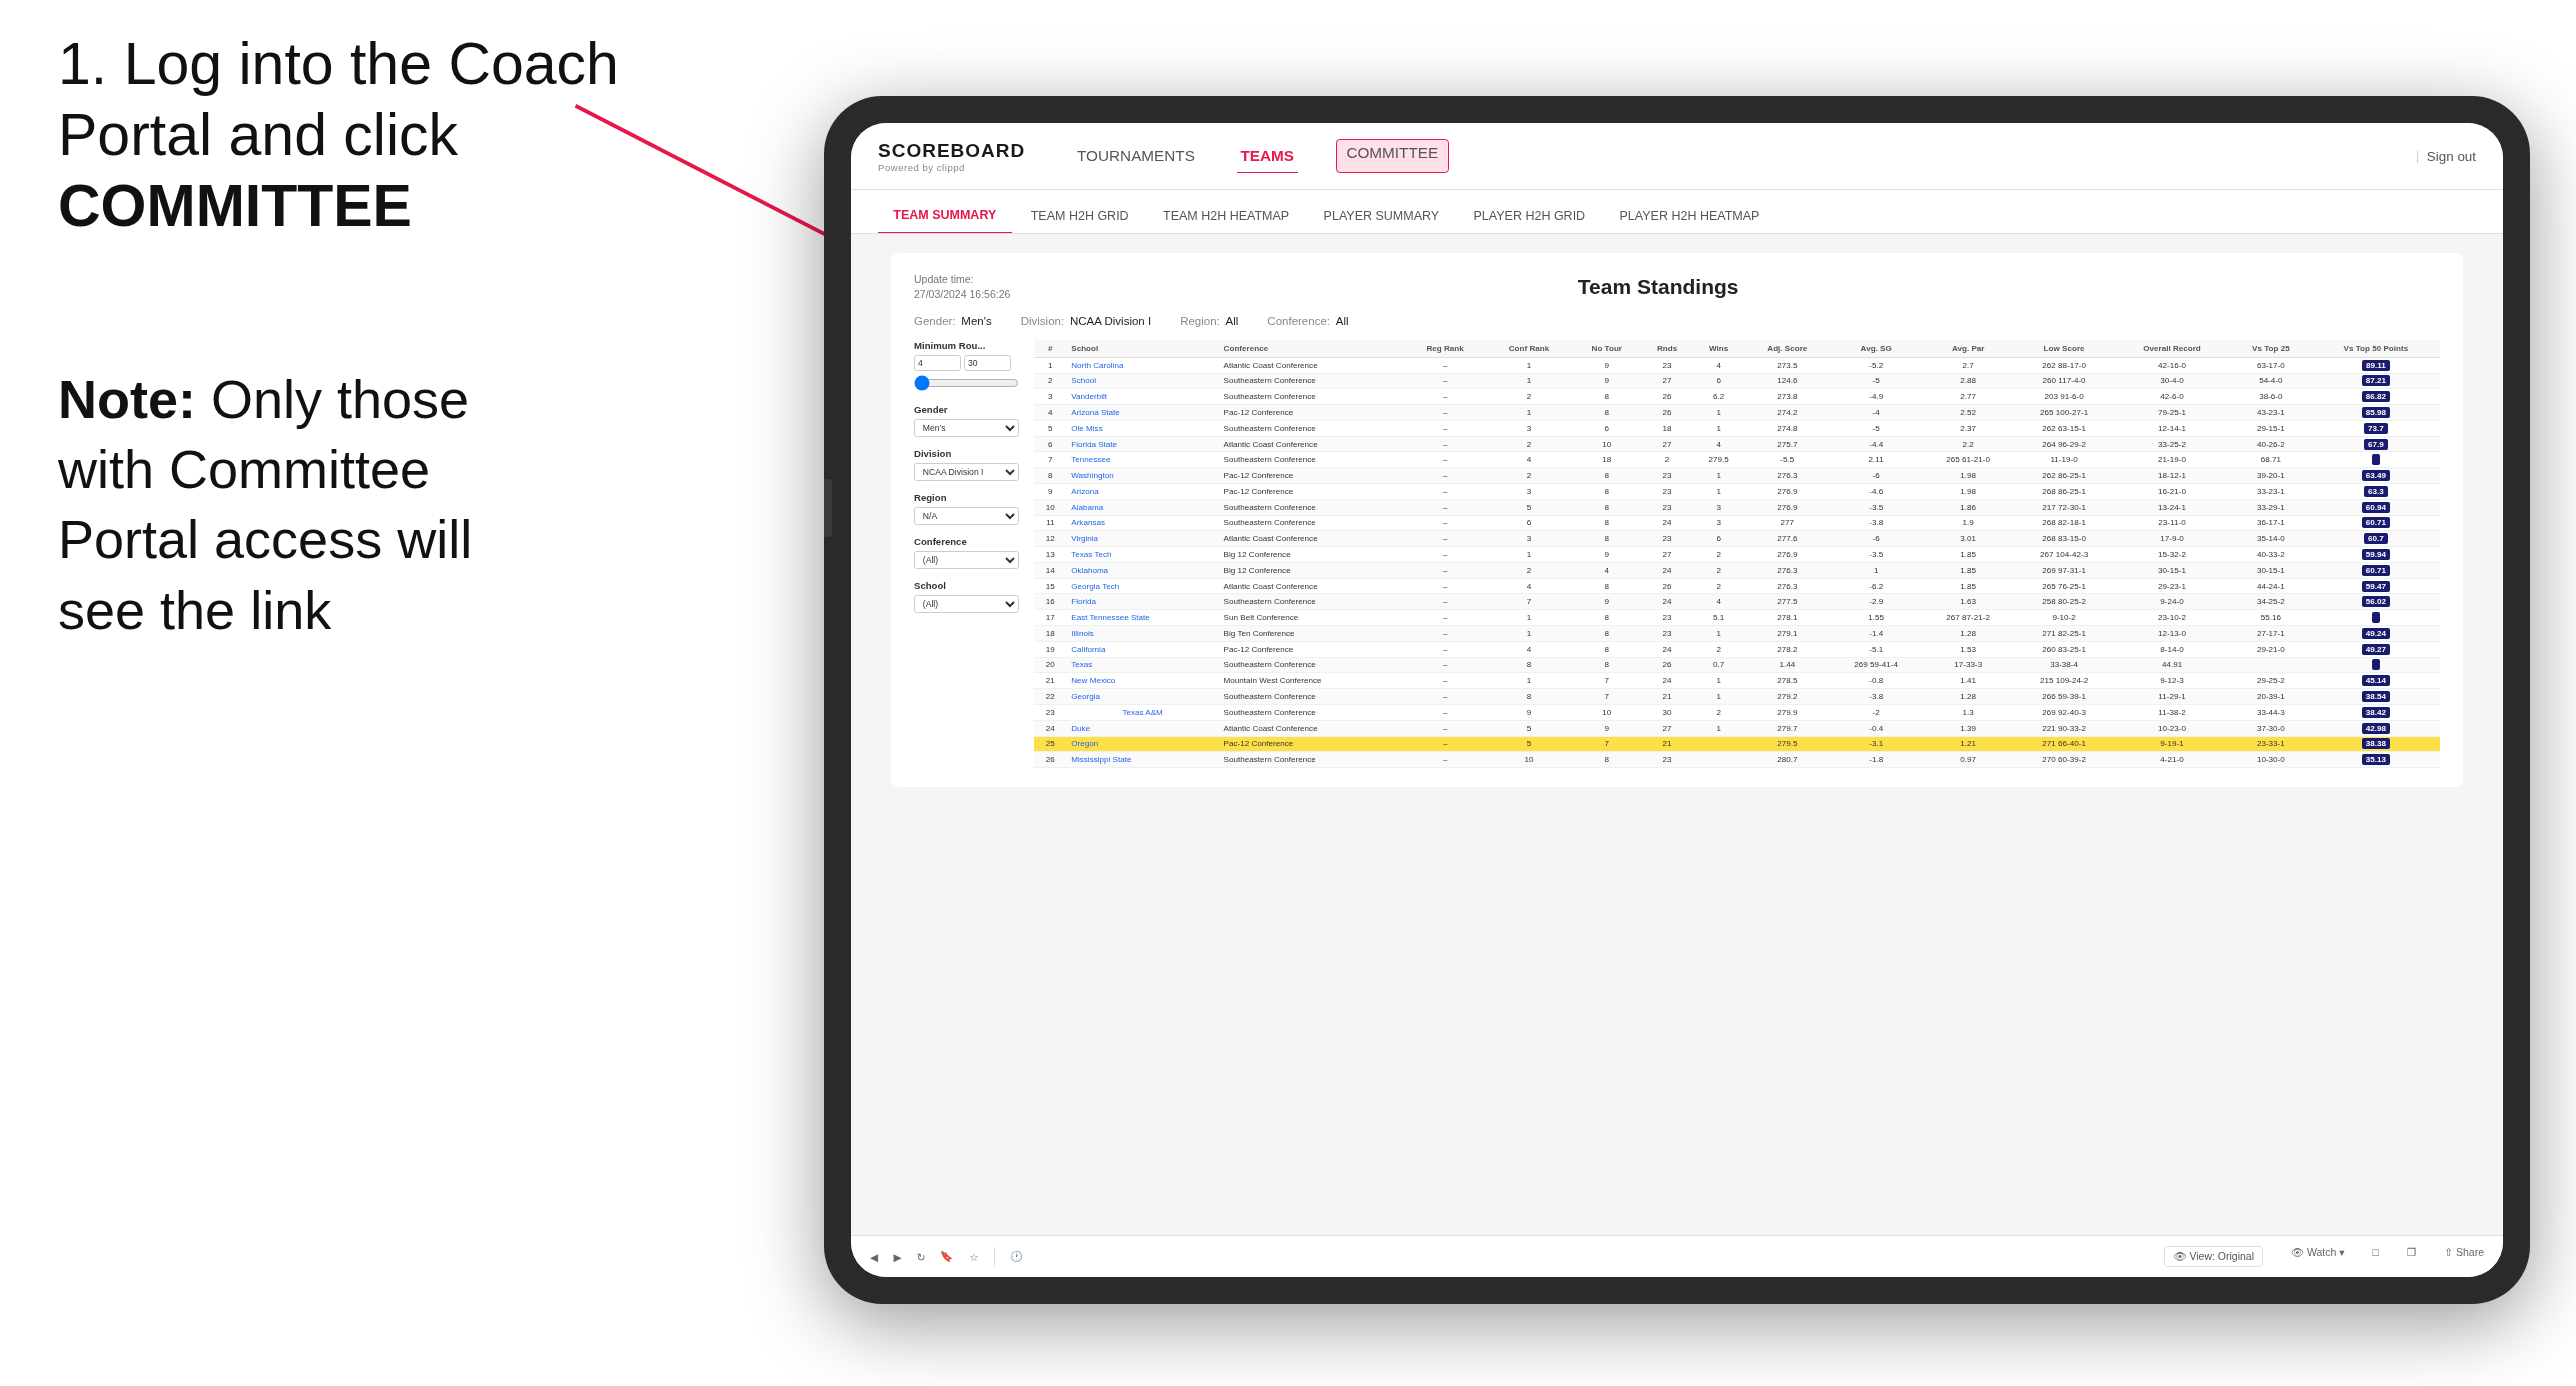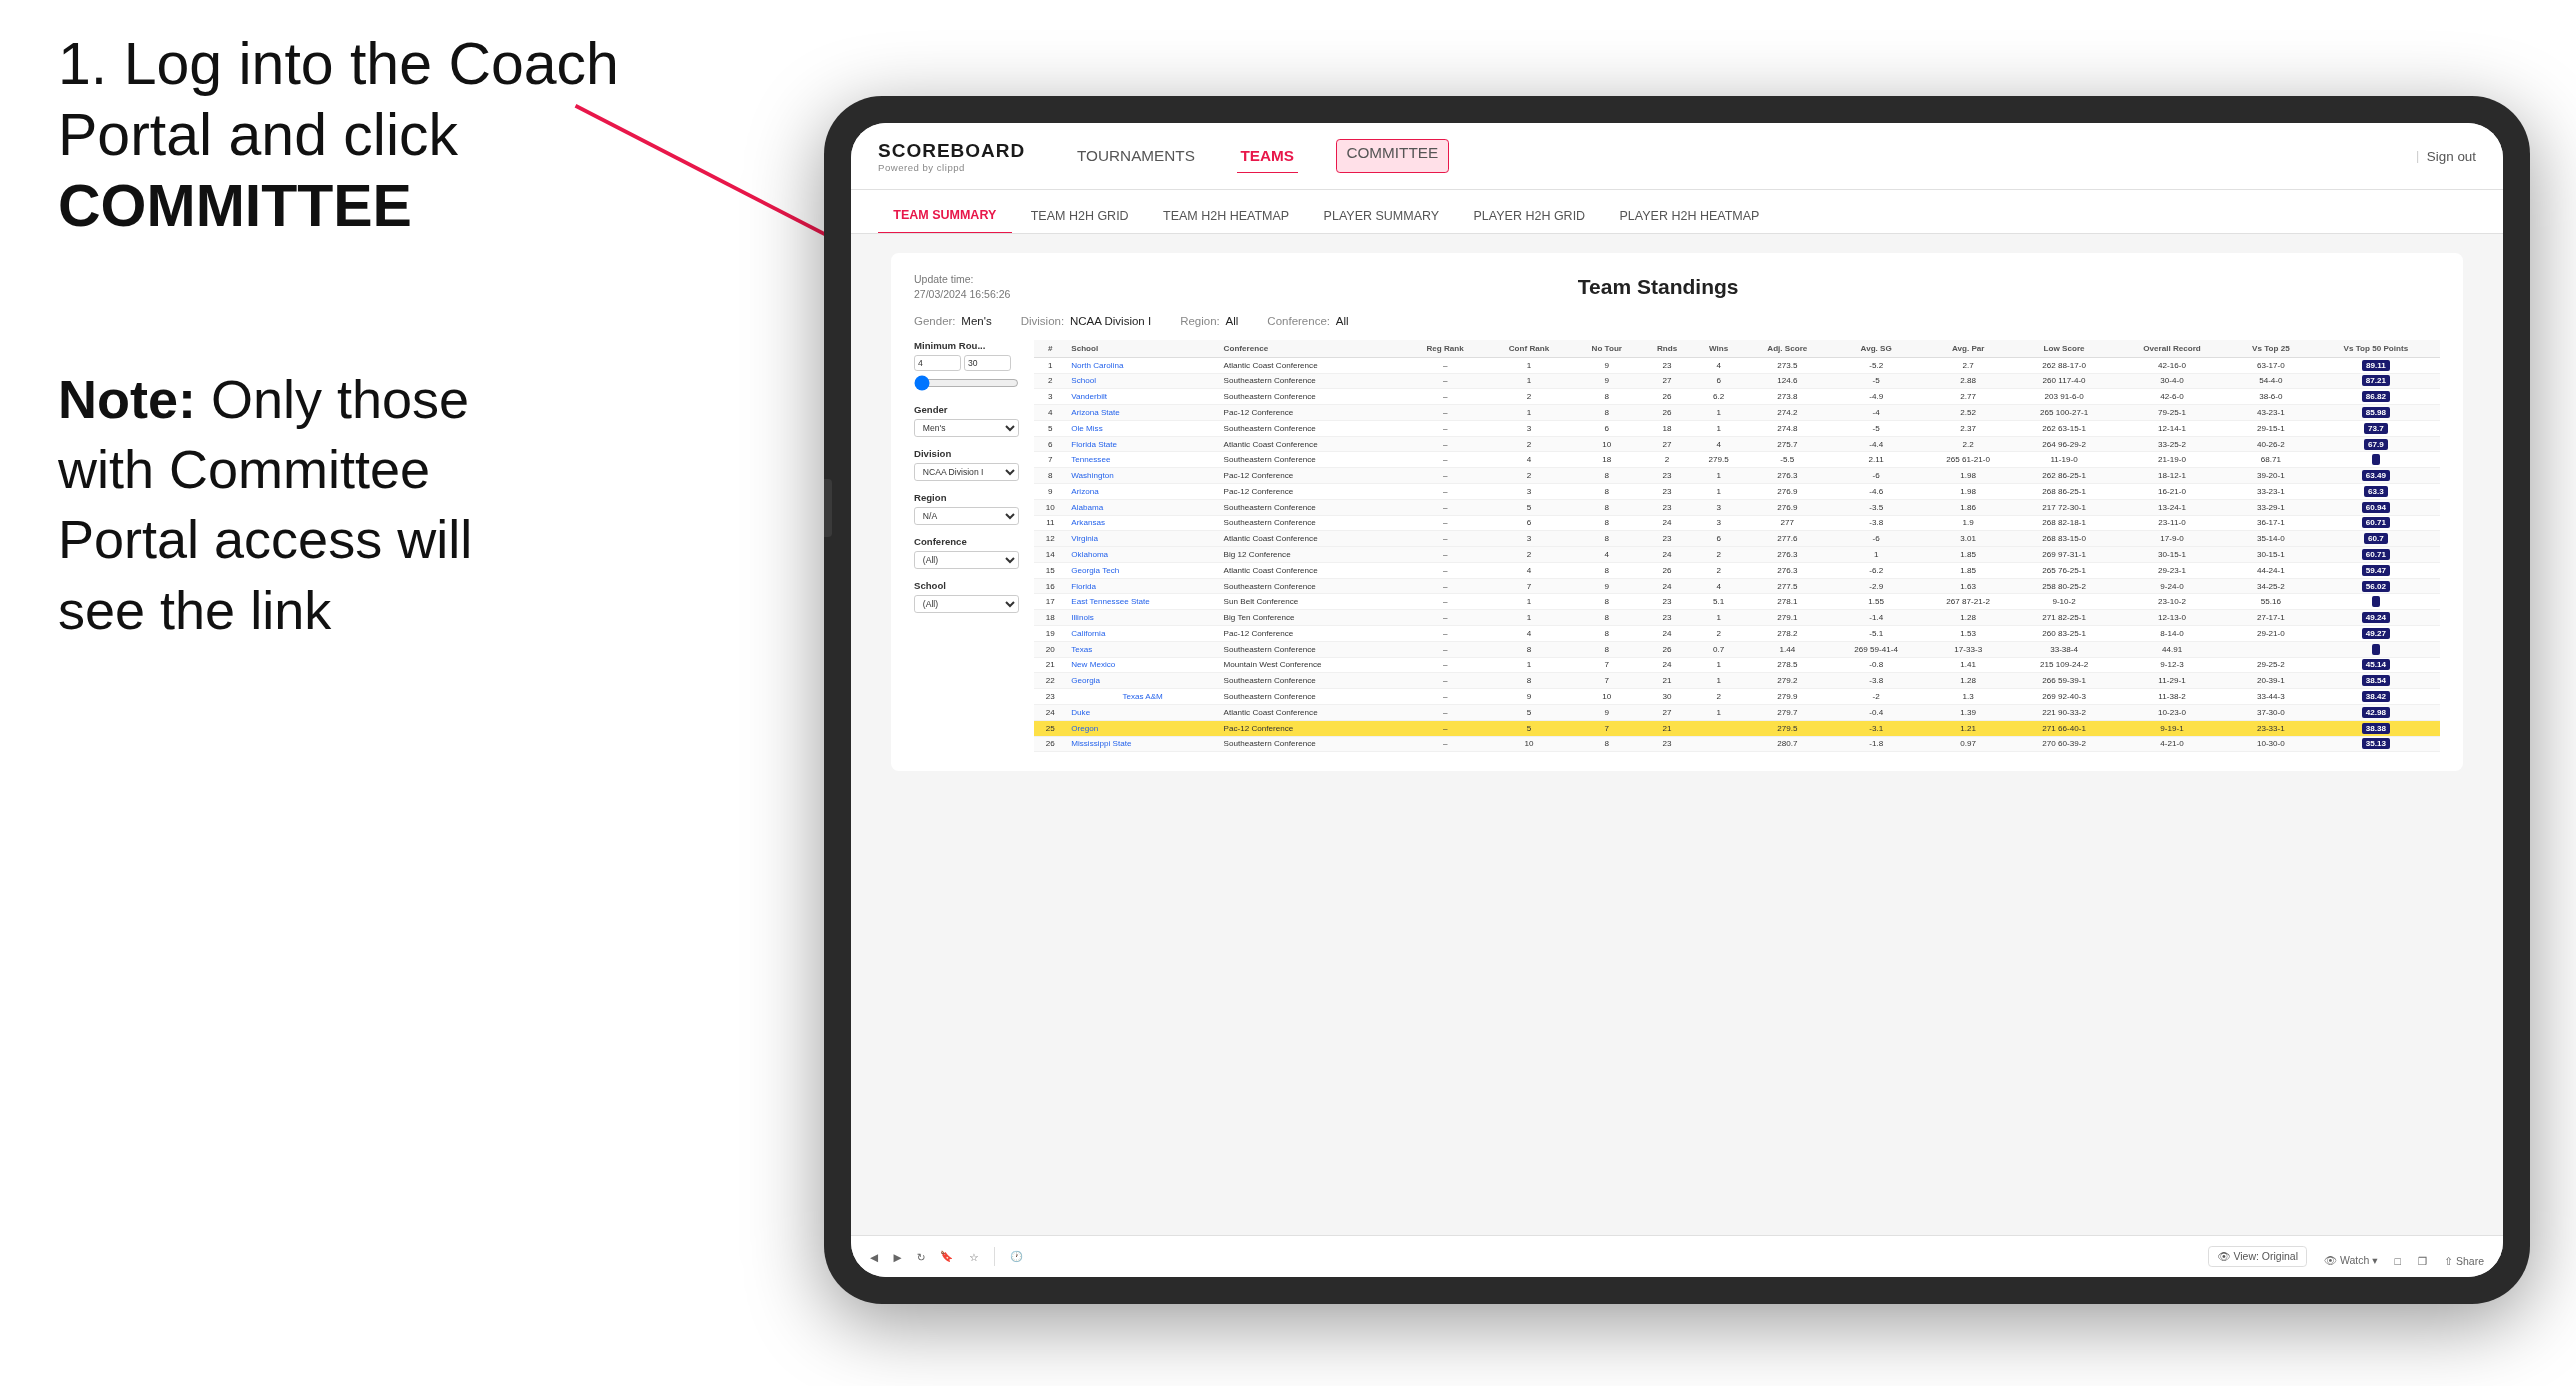--- a/index.html
+++ b/index.html
@@ -357,22 +357,22 @@
 
     .toolbar-separator {
       width: 1px;
       height: 19px;
       background: #ddd;
     }
 
     .toolbar-right {
       margin-left: auto;
       display: flex;
-      align-items: flex-end;
-      gap: 17px;
+      align-items: flex-start;
+      gap: 28px;
     }
 
     .view-original-btn {
       font-size: 10.5px;
       color: #555;
       border: 1px solid #ddd;
       border-radius: 3.8px;
       padding: 2.9px 7.7px;
       cursor: pointer;
     }
@@ -738,20 +738,37 @@
                     <td>23</td>
                     <td>6</td>
                     <td>277.6</td>
                     <td>-6</td>
                     <td>3.01</td>
                     <td>268 83-15-0</td>
                     <td>17-9-0</td>
                     <td>35-14-0</td>
                     <td><span class="pts-cell">60.7</span></td>
                   </tr>
+                  <tr style="background: rgb(255, 255, 255);">
+                    <td>13</td>
+                    <td style="text-align: left; color: rgb(37, 99, 235);">Texas Tech</td>
+                    <td style="text-align: left;">Big 12 Conference</td>
+                    <td>–</td>
+                    <td>1</td>
+                    <td>9</td>
+                    <td>27</td>
+                    <td>2</td>
+                    <td>276.9</td>
+                    <td>-3.5</td>
+                    <td>1.85</td>
+                    <td>267 104-42-3</td>
+                    <td>15-32-2</td>
+                    <td>40-33-2</td>
+                    <td><span class="pts-cell">59.94</span></td>
+                  </tr>
                   <tr style="background: rgb(250, 250, 250);">
                     <td>14</td>
                     <td style="text-align: left; color: rgb(37, 99, 235);">Oklahoma</td>
                     <td style="text-align: left;">Big 12 Conference</td>
                     <td>–</td>
                     <td>2</td>
                     <td>4</td>
                     <td>24</td>
                     <td>2</td>
                     <td>276.3</td>

